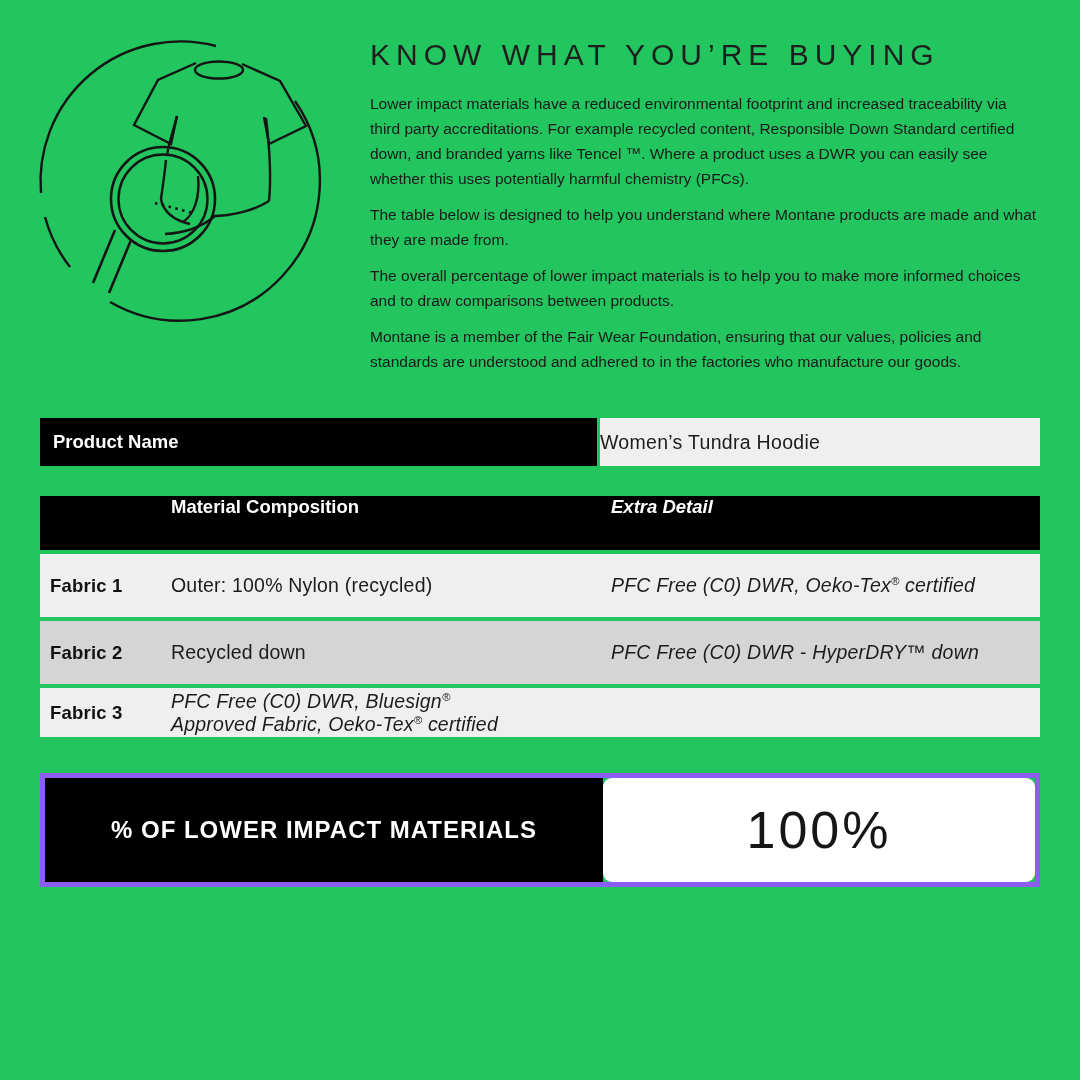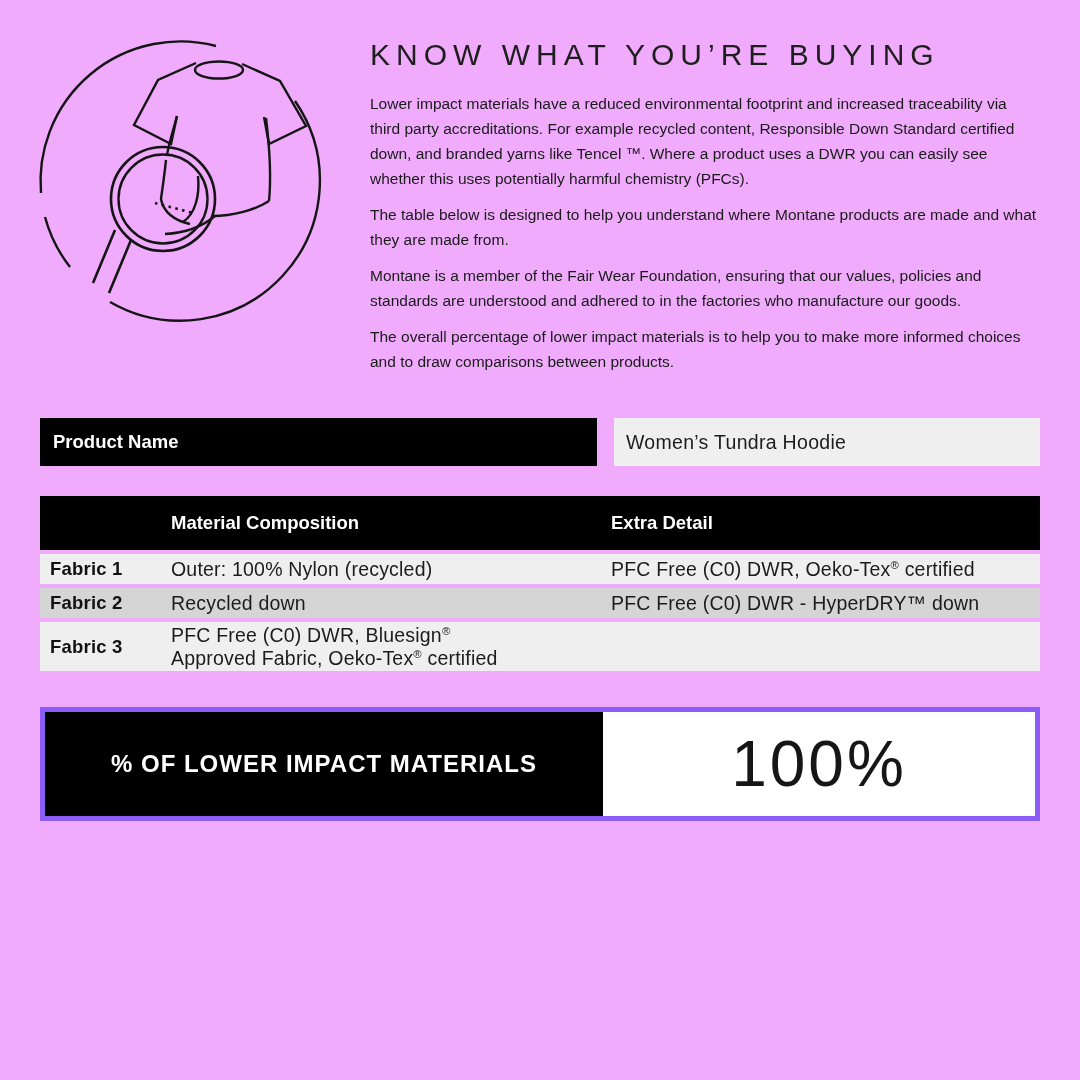--- a/index.html
+++ b/index.html
@@ -1,69 +1,69 @@
 <!DOCTYPE html>
 <html><head>
 <meta charset="utf-8">
 <style>
   html,body { margin:0; padding:0; background:#ffffff; }
   .page {
-    position:relative; width:1080px; height:1080px; background:#f0abfc;
+    position:relative; width:1080px; height:1080px; background:#22c55e;
     font-family:"Liberation Sans", sans-serif; color:#1a1a1a; overflow:hidden;
   }
   
   .top { display:flex; padding:36px 40px 0 35px; }
   .icon-wrap { flex:0 0 290px; width:290px; height:290px; }
   .icon-wrap svg { display:block; }
   .intro { flex:1; margin-left:45px; padding-top:2px; }
   .intro h1 {
     margin:0 0 19px 0; font-size:30px; font-weight:400; letter-spacing:6px;
     color:#1e1e1e; white-space:nowrap;
   }
   .intro p { margin:0 0 11px 0; font-size:15.5px; line-height:25px; color:#1a1a1a; }
   
   .spec-rows { margin:33px 40px 0 40px; }
   .spec-row { display:flex; margin-bottom:4px; height:48px; }
   .spec-label {
     width:557px; box-sizing:border-box; background:#000; color:#fff;
     font-weight:700; font-size:18.5px; display:flex; align-items:center; padding-left:13px;
   }
   .spec-value {
-    flex:1; margin-left:17px; background:#efeff0; font-size:19.5px; color:#1c1c1c;
-    display:flex; align-items:center; padding-left:12px; letter-spacing:0.3px;
+    flex:1; margin-left:3px; background:#efeff0; font-size:19.5px; color:#1c1c1c;
+    display:flex; align-items:center; padding-left:0; letter-spacing:0.3px;
   }
   
   .mat-table { margin:30px 40px 0 40px; }
   .mat-header {
-    display:flex; align-items:center; background:#000; height:54px;
+    display:flex; align-items:flex-start; background:#000; height:54px;
     color:#fff; font-weight:700; font-size:18.5px;
   }
   .c1 { width:131px; box-sizing:border-box; padding-left:10px; }
   .c2 { width:440px; box-sizing:border-box; }
-  .c3 { flex:1; box-sizing:border-box; padding-right:8px; white-space:pre-line; }
+  .c3 { flex:1; box-sizing:border-box; padding-right:8px; white-space:pre-line;font-style:italic; }
   .mat-row {
     display:flex; align-items:center; margin-top:4px;
     font-size:19.5px; color:#1c1c1c; letter-spacing:0.2px;
   }
   .mat-row .c1 { font-weight:700; font-size:18.5px; color:#111; }
   .mat-row.light { background:#efeff0; }
   .mat-row.dark  { background:#d6d5d6; }
-  .row-h1 { height:30px; }
+  .row-h1 { height:63px; }
   .row-h2 { height:49px; }
   .c3 sup, .c2 sup { font-size:0.58em; vertical-align:super; line-height:0; }
   
   .summary-bar { margin:36px 40px 0 40px; display:flex; border:5px solid #8b5cf6; height:104px; }
   .summary-label {
     width:558px; box-sizing:border-box; background:#000; color:#fff;
     display:flex; align-items:center; justify-content:center;
     font-weight:700; font-size:24px; letter-spacing:1px; white-space:nowrap;
   }
   .summary-value {
     flex:1; background:#fff; display:flex; align-items:center; justify-content:center;
-    font-size:64px; font-weight:300; letter-spacing:3px; color:#161616;
+    font-size:52px; font-weight:300; letter-spacing:3px; color:#161616;border-radius:9px;
   }
 </style>
 </head>
 <body>
 
 <div class="page">
 
   <div class="top">
     <div class="icon-wrap">
       <svg viewBox="0 0 290 290" width="290" height="290" fill="none" stroke="#151515" stroke-width="2.4">
@@ -86,22 +86,22 @@
 
         <circle cx="128" cy="163" r="52" stroke-width="2.6"></circle>
         <circle cx="128" cy="163" r="44.5" stroke-width="2.4"></circle>
         <path d="M80 194 L58 247 M96 204 L74 257" stroke-width="2.6"></path>
       </svg>
     </div>
     <div class="intro">
       <h1>KNOW WHAT YOU’RE BUYING</h1>
       <p>Lower impact materials have a reduced environmental footprint and increased traceability via third party accreditations. For example recycled content, Responsible Down Standard certified down, and branded yarns like Tencel ™. Where a product uses a DWR you can easily see whether this uses potentially harmful chemistry (PFCs).</p>
       <p>The table below is designed to help you understand where Montane products are made and what they are made from.</p>
+      <p>The overall percentage of lower impact materials is to help you to make more informed choices and to draw comparisons between products.</p>
       <p>Montane is a member of the Fair Wear Foundation, ensuring that our values, policies and standards are understood and adhered to in the factories who manufacture our goods.</p>
-      <p>The overall percentage of lower impact materials is to help you to make more informed choices and to draw comparisons between products.</p>
     </div>
   </div>
 
   <div class="spec-rows">
     <div class="spec-row">
       <div class="spec-label">Product Name</div>
       <div class="spec-value">Women’s Tundra Hoodie</div>
     </div>
   </div>
 

